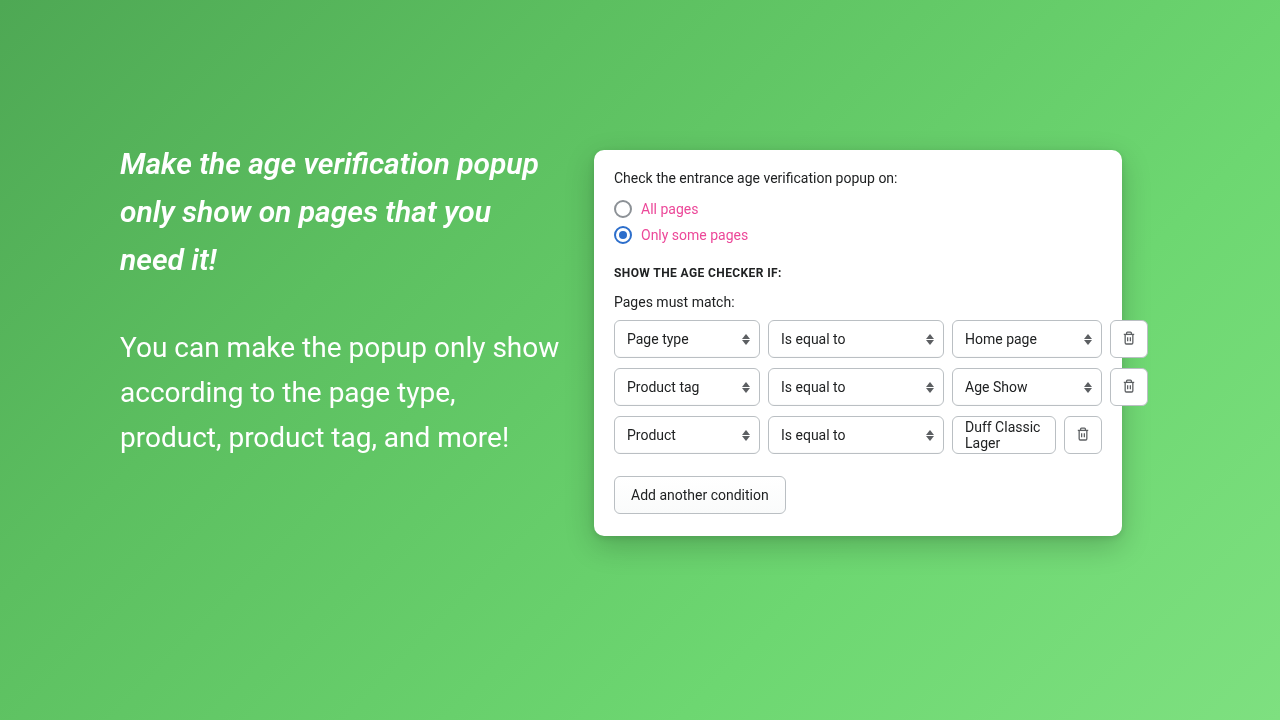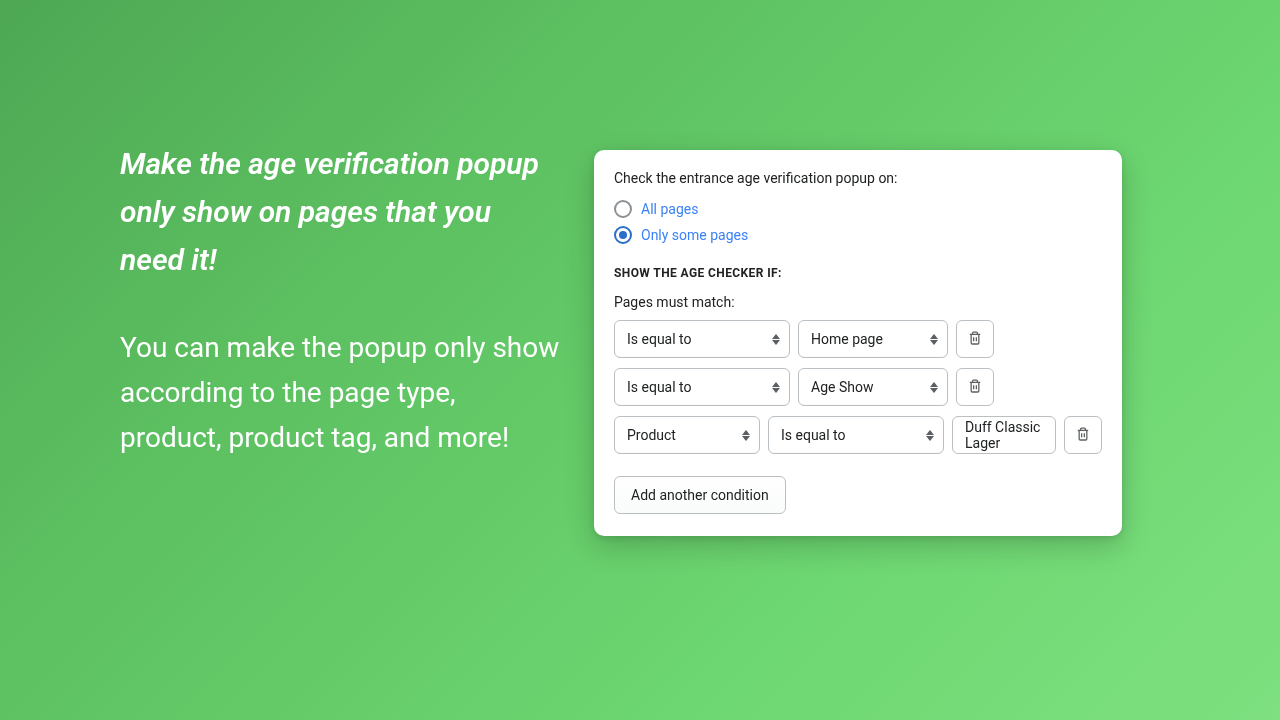--- a/index.html
+++ b/index.html
@@ -51,21 +51,21 @@
     color: #202223;
     text-transform: uppercase;
     margin: 18px 0 14px 0;
   }
   .radio-row {
     display: flex;
     align-items: center;
     gap: 9px;
     height: 26px;
     font-size: 14px;
-    color: #3b82f6;
+    color: #ec4899;
     cursor: pointer;
   }
   .radio-row.inline { display: inline-flex; margin-right: 18px; }
   .radio {
     width: 18px; height: 18px;
     border: 2px solid #8c9196;
     border-radius: 50%;
     display: inline-flex; align-items: center; justify-content: center;
     background: #fff;
     flex-shrink: 0;
@@ -151,20 +151,31 @@
   </div>
 
   <div class="section-heading">SHOW THE AGE CHECKER IF:</div>
 
   <div class="label">Pages must match:</div>
 
 
   <div class="cond-rows">
 
     <div class="cond-row">
+      <div class="select col-field">
+        <span>Page type</span>
+        <span class="caret">
+          <svg width="8" height="5" viewBox="0 0 8 5">
+              <path d="M0 5 L4 0 L8 5 Z" fill="currentColor"></path>
+            </svg>
+          <svg width="8" height="5" viewBox="0 0 8 5">
+              <path d="M0 0 L4 5 L8 0 Z" fill="currentColor"></path>
+            </svg>
+        </span>
+      </div>
       <div class="select col-op">
         <span>Is equal to</span>
         <span class="caret">
           <svg width="8" height="5" viewBox="0 0 8 5">
               <path d="M0 5 L4 0 L8 5 Z" fill="currentColor"></path>
             </svg>
           <svg width="8" height="5" viewBox="0 0 8 5">
               <path d="M0 0 L4 5 L8 0 Z" fill="currentColor"></path>
             </svg>
         </span>
@@ -187,20 +198,31 @@
               <path d="M7 5.5 V3.8 C7 3.2 7.5 2.7 8.1 2.7 H11.9 C12.5 2.7 13 3.2 13 3.8 V5.5"></path>
             <path d="M5.2 5.5 V16 C5.2 16.8 5.9 17.5 6.7 17.5 H13.3 C14.1 17.5 14.8 16.8 14.8 16 V5.5"></path>
             <path d="M8.3 9 V14"></path>
               <path d="M11.7 9 V14"></path>
           </svg>
         </span>
       </div>
     </div>
 
     <div class="cond-row">
+      <div class="select col-field">
+        <span>Product tag</span>
+        <span class="caret">
+          <svg width="8" height="5" viewBox="0 0 8 5">
+              <path d="M0 5 L4 0 L8 5 Z" fill="currentColor"></path>
+            </svg>
+          <svg width="8" height="5" viewBox="0 0 8 5">
+              <path d="M0 0 L4 5 L8 0 Z" fill="currentColor"></path>
+            </svg>
+        </span>
+      </div>
       <div class="select col-op">
         <span>Is equal to</span>
         <span class="caret">
           <svg width="8" height="5" viewBox="0 0 8 5">
               <path d="M0 5 L4 0 L8 5 Z" fill="currentColor"></path>
             </svg>
           <svg width="8" height="5" viewBox="0 0 8 5">
               <path d="M0 0 L4 5 L8 0 Z" fill="currentColor"></path>
             </svg>
         </span>

